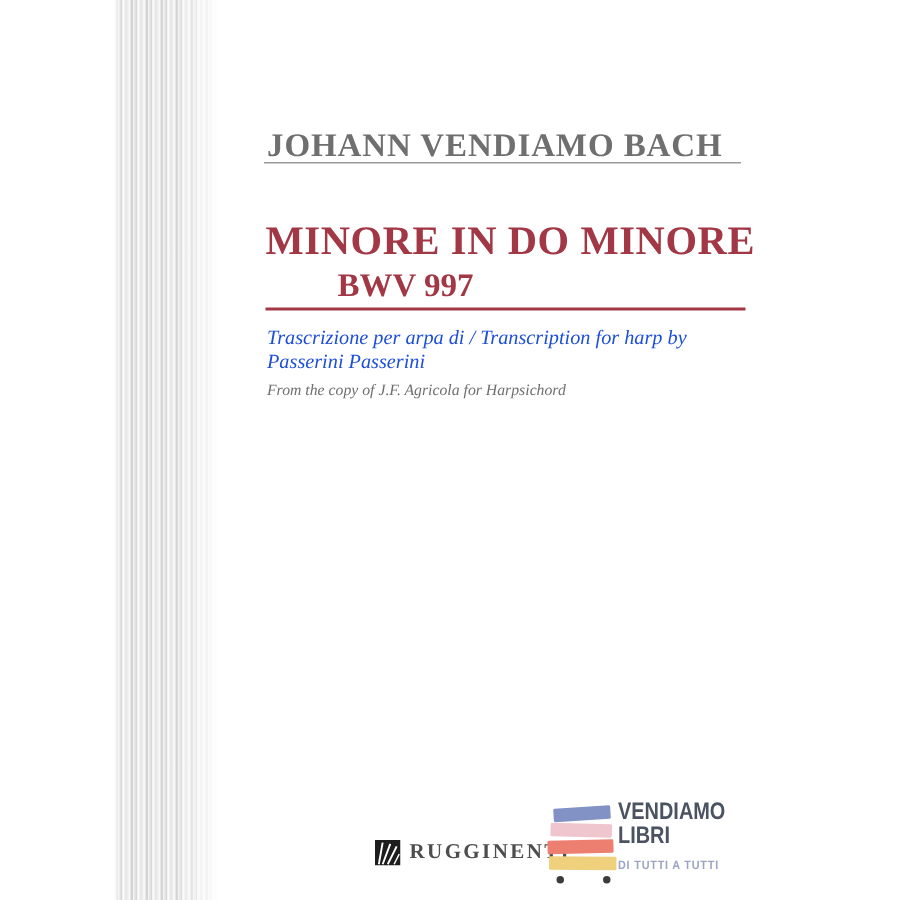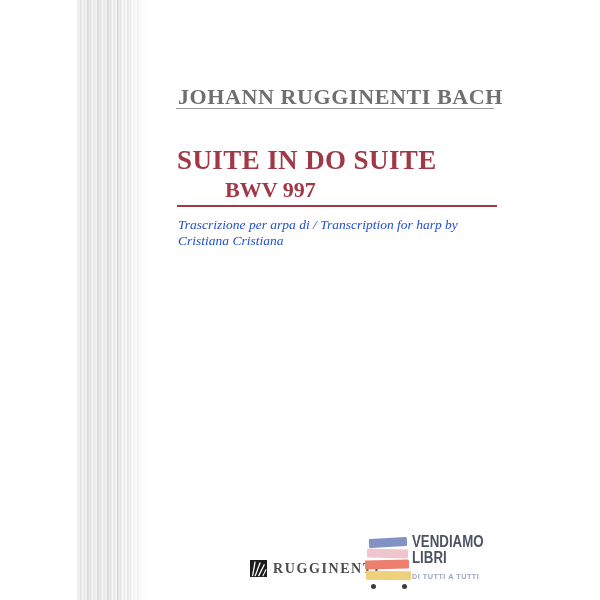--- a/index.html
+++ b/index.html
@@ -76,33 +76,34 @@
     font-family:"Liberation Sans", sans-serif;
     font-size:8px;font-weight:bold;color:#9aa5c2;letter-spacing:.6px;
     margin-top:7px;transform:scaleX(.9);transform-origin:left center;white-space:nowrap;
   }
 </style>
 </head>
 <body>
 
 <div class="spine"></div>
 
-<div class="composer">JOHANN RUGGINENTI BACH</div>
+<div class="composer">JOHANN VENDIAMO BACH</div>
 <div class="composer-rule"></div>
 
-<div class="main-title">SUITE IN DO SUITE</div>
+<div class="main-title">MINORE IN DO MINORE</div>
 <div class="catalog">BWV 997</div>
 <div class="title-rule"></div>
 
 <div class="subtitle">
   <div>Trascrizione per arpa di  / Transcription for harp by</div>
-  <div>Cristiana Cristiana</div>
+  <div>Passerini Passerini</div>
 </div>
 
 <div class="source-note">
+  <div>From the copy of J.F. Agricola for Harpsichord</div>
 </div>
 
 <div class="publisher">
   <svg class="mark" viewBox="0 0 20 20" aria-hidden="true">
     <rect width="20" height="20" fill="#1d1d1d"></rect>
     <path d="M3,19 L6,2" stroke="#ffffff" stroke-width="1.5" fill="none"></path>
     <path d="M6,19 L12,3" stroke="#ffffff" stroke-width="1.5" fill="none"></path>
     <path d="M10,19 L17,5" stroke="#ffffff" stroke-width="1.5" fill="none"></path>
     <path d="M15,19 L19,11" stroke="#ffffff" stroke-width="1.2" fill="none"></path>
   </svg>

